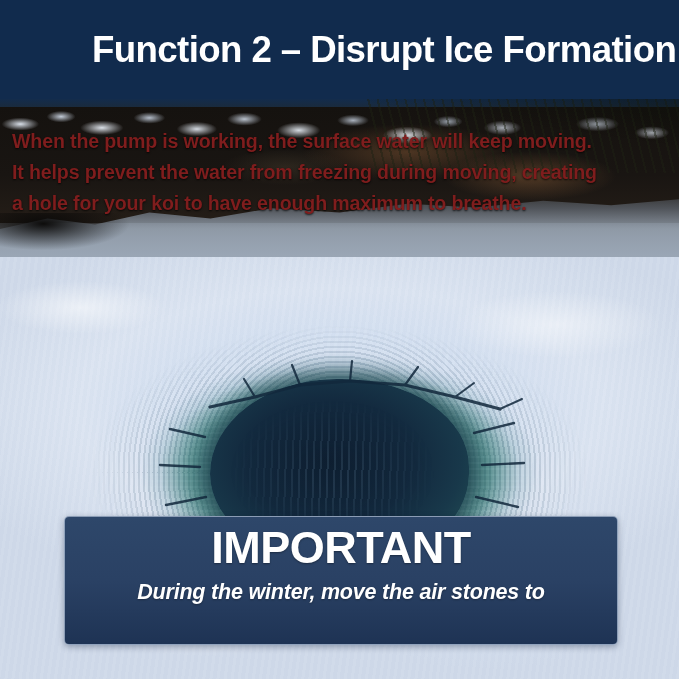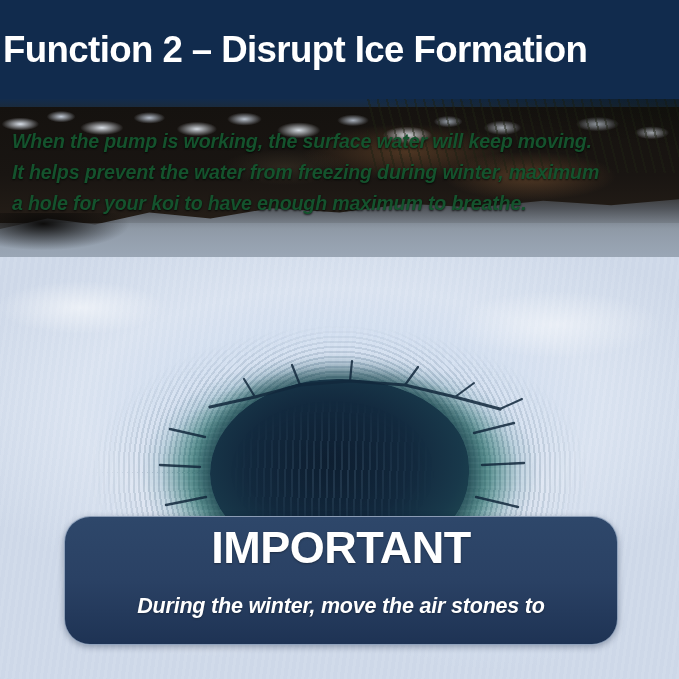--- a/index.html
+++ b/index.html
@@ -21,21 +21,21 @@
 
   
   .header-bar {
     position: absolute;
     left: 0; top: 0;
     width: 679px;
     height: 99px;
     background: #112b4d;
     display: flex;
     align-items: center;
-    justify-content: flex-start;
+    justify-content: flex-end;
     z-index: 5;
   }
   .header-title {
     color: #ffffff;
     font-family: "Liberation Sans", sans-serif;
     font-weight: bold;
     font-size: 37px;
     letter-spacing: -0.6px;
     white-space: nowrap;
     line-height: 1;
@@ -105,24 +105,23 @@
   .snow-photo .darkblob {
     position: absolute; left:-4%; bottom:-10px; width:26%; height:54px;
     background: radial-gradient(ellipse 70% 70% at 40% 20%, rgba(10,9,8,0.98), rgba(10,9,8,0) 70%);
   }
 
   .snow-text {
     position: absolute;
     left: 12px; top: 126px;
     width: 660px;
     z-index: 4;
-    color: #14532d;
+    color: #7f1d1d;
     font-family: "Liberation Sans", sans-serif;
     font-weight: bold;
-    font-style: italic;
     font-size: 19.6px;
     line-height: 31px;
     letter-spacing: -0.15px;
     text-shadow: 0 1px 2px rgba(0,0,0,0.75);
   }
   .snow-text div { white-space: nowrap; }
 
   
   .ice-photo {
     position: absolute;
@@ -201,21 +200,21 @@
     position: absolute; inset: 0;
     pointer-events: none;
   }
 
   
   .callout {
     position: absolute;
     left: 64px; top: 516px;
     width: 554px;
     height: 129px;
-    border-radius: 26px;
+    border-radius: 5px;
     background: linear-gradient(180deg,#2d4568 0%, #2a4164 45%, #213css 100%);
     background: linear-gradient(180deg,#2e476a 0%, #2a4164 50%, #1e3354 100%);
     border: 1.5px solid rgba(198,213,233,0.65);
     box-shadow: 0 2px 6px rgba(20,35,60,0.35);
     z-index: 6;
     display: flex;
     flex-direction: column;
     align-items: center;
     justify-content: flex-start;
     padding-top: 5px;
@@ -224,21 +223,21 @@
   .callout-title {
     color: #ffffff;
     font-family: "Liberation Sans", sans-serif;
     font-weight: bold;
     font-size: 45px;
     line-height: 52px;
     letter-spacing: -0.5px;
     text-shadow: 0 1px 2px rgba(0,0,0,0.35);
   }
   .callout-body {
-    margin-top: 17px;
+    margin-top: 3px;
     color: #ffffff;
     font-family: "Liberation Sans", sans-serif;
     font-weight: bold;
     font-style: italic;
     font-size: 21.5px;
     line-height: 30px;
     text-align: center;
     letter-spacing: -0.2px;
     text-shadow: 0 1px 2px rgba(0,0,0,0.3);
   }
@@ -258,21 +257,21 @@
     <div class="sp-ground"></div>
     <div class="clumps"></div>
     <div class="reeds"></div>
     <div class="bank"></div>
     <div class="bank2"></div>
     <div class="darkblob"></div>
   </div>
 
   <div class="snow-text">
     <div>When the pump is working, the surface water will keep moving.</div>
-    <div>It helps prevent the water from freezing during winter, maximum</div>
+    <div>It helps prevent the water from freezing during moving, creating</div>
     <div>a hole for your koi to have enough maximum to breathe.</div>
   </div>
 
   <div class="ice-photo">
     <div class="ice-grain"></div>
     <div class="crust"></div>
     <div class="melt"></div>
     <div class="melt-streaks"></div>
     <div class="hole"></div>
     <div class="hole-reflect"></div>

